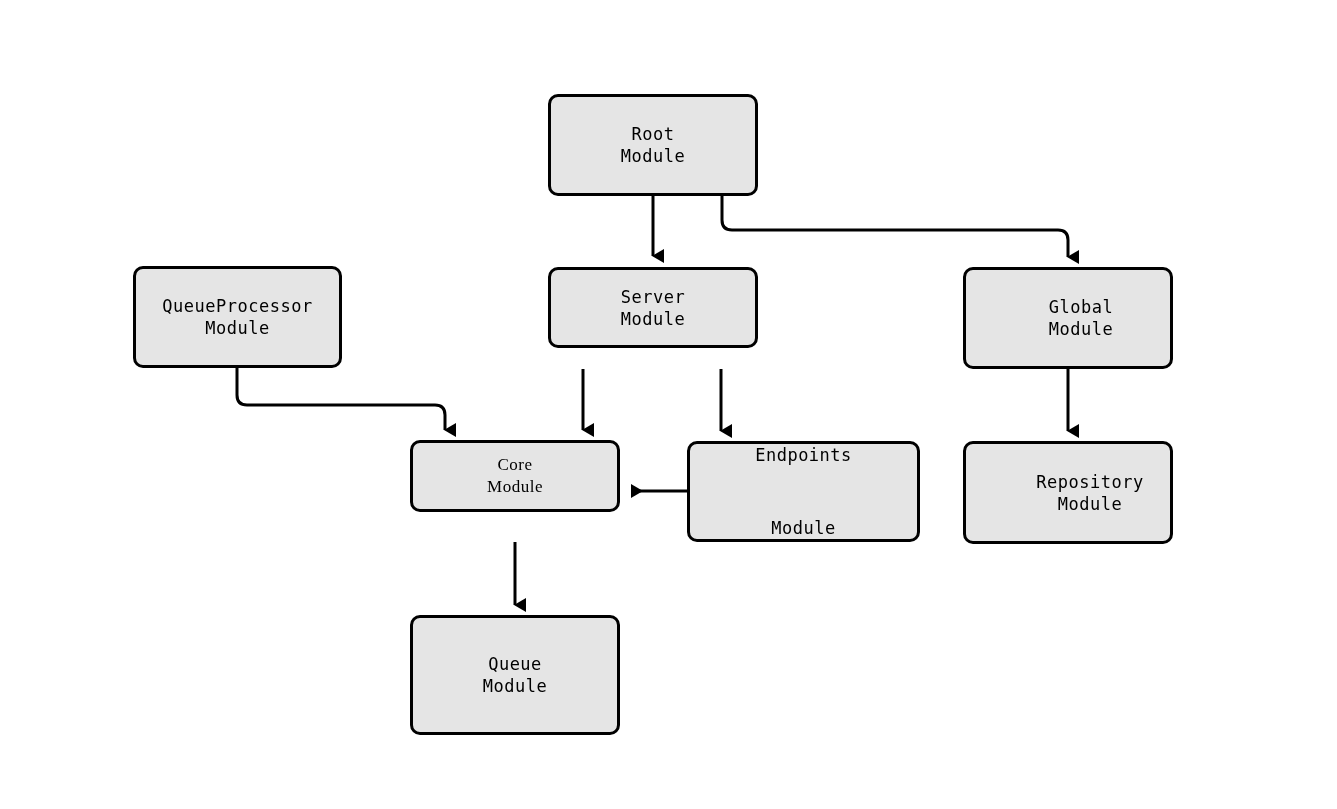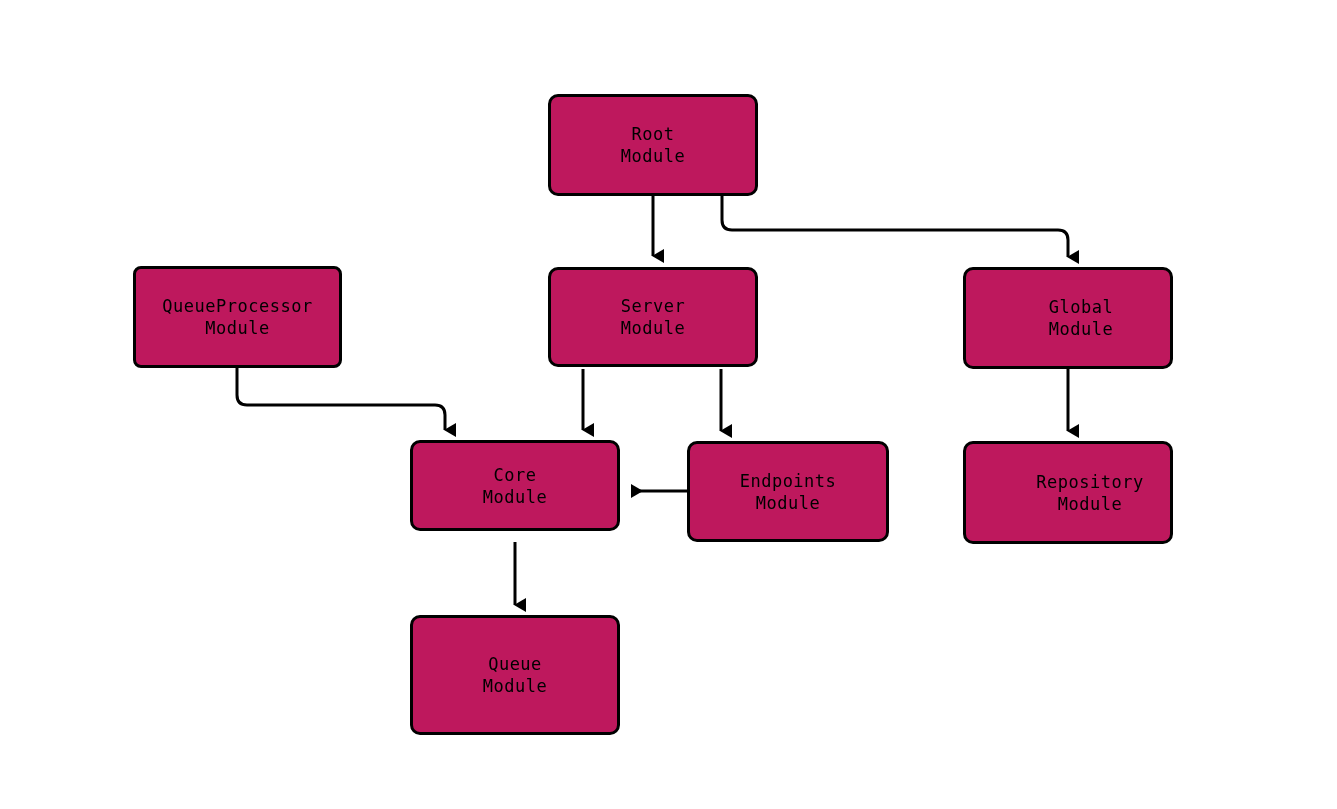--- a/index.html
+++ b/index.html
@@ -21,21 +21,21 @@
     top: 0;
     width: 1337px;
     height: 809px;
     pointer-events: none;
   }
   .node {
     position: absolute;
     box-sizing: border-box;
     border: 3px solid #000000;
     border-radius: 10px;
-    background: #be185d;
+    background: #e5e5e5;
     display: flex;
     flex-direction: column;
     align-items: center;
     justify-content: center;
     color: #000000;
     font-size: 17px;
     line-height: 22px;
     letter-spacing: 0.5px;
     white-space: pre;
     text-align: center;
@@ -77,41 +77,41 @@
 
       <path d="M 515 542 L 515 605" marker-end="url(#arrowdown)"></path>
     </g>
   </svg>
 
   <div class="node" style="left:548px; top:94px; width:210px; height:102px;">
     <span class="line1">Root</span>
     <span class="line2">Module</span>
   </div>
 
-  <div class="node" style="left:133px; top:266px; width:209px; height:102px;border-radius:8px;">
+  <div class="node" style="left:133px; top:266px; width:209px; height:102px;">
     <span class="line1">QueueProcessor</span>
     <span class="line2">Module</span>
   </div>
 
-  <div class="node" style="left:548px; top:267px; width:210px; height:100px;">
+  <div class="node" style="left:548px; top:267px; width:210px; height:81px;">
     <span class="line1">Server</span>
     <span class="line2">Module</span>
   </div>
 
   <div class="node" style="left:963px; top:267px; width:210px; height:102px;padding-left:26px;">
     <span class="line1">Global</span>
     <span class="line2">Module</span>
   </div>
 
-  <div class="node" style="left:410px; top:440px; width:210px; height:91px;">
+  <div class="node" style="left:410px; top:440px; width:210px; height:72px;font-family:Liberation Serif, serif;">
     <span class="line1">Core</span>
     <span class="line2">Module</span>
   </div>
 
-  <div class="node" style="left:687px; top:441px; width:202px; height:101px;">
+  <div class="node" style="left:687px; top:441px; width:233px; height:101px;justify-content:space-between;">
     <span class="line1">Endpoints</span>
     <span class="line2">Module</span>
   </div>
 
   <div class="node" style="left:963px; top:441px; width:210px; height:103px;padding-left:44px;">
     <span class="line1">Repository</span>
     <span class="line2">Module</span>
   </div>
 
   <div class="node" style="left:410px; top:615px; width:210px; height:120px;">

